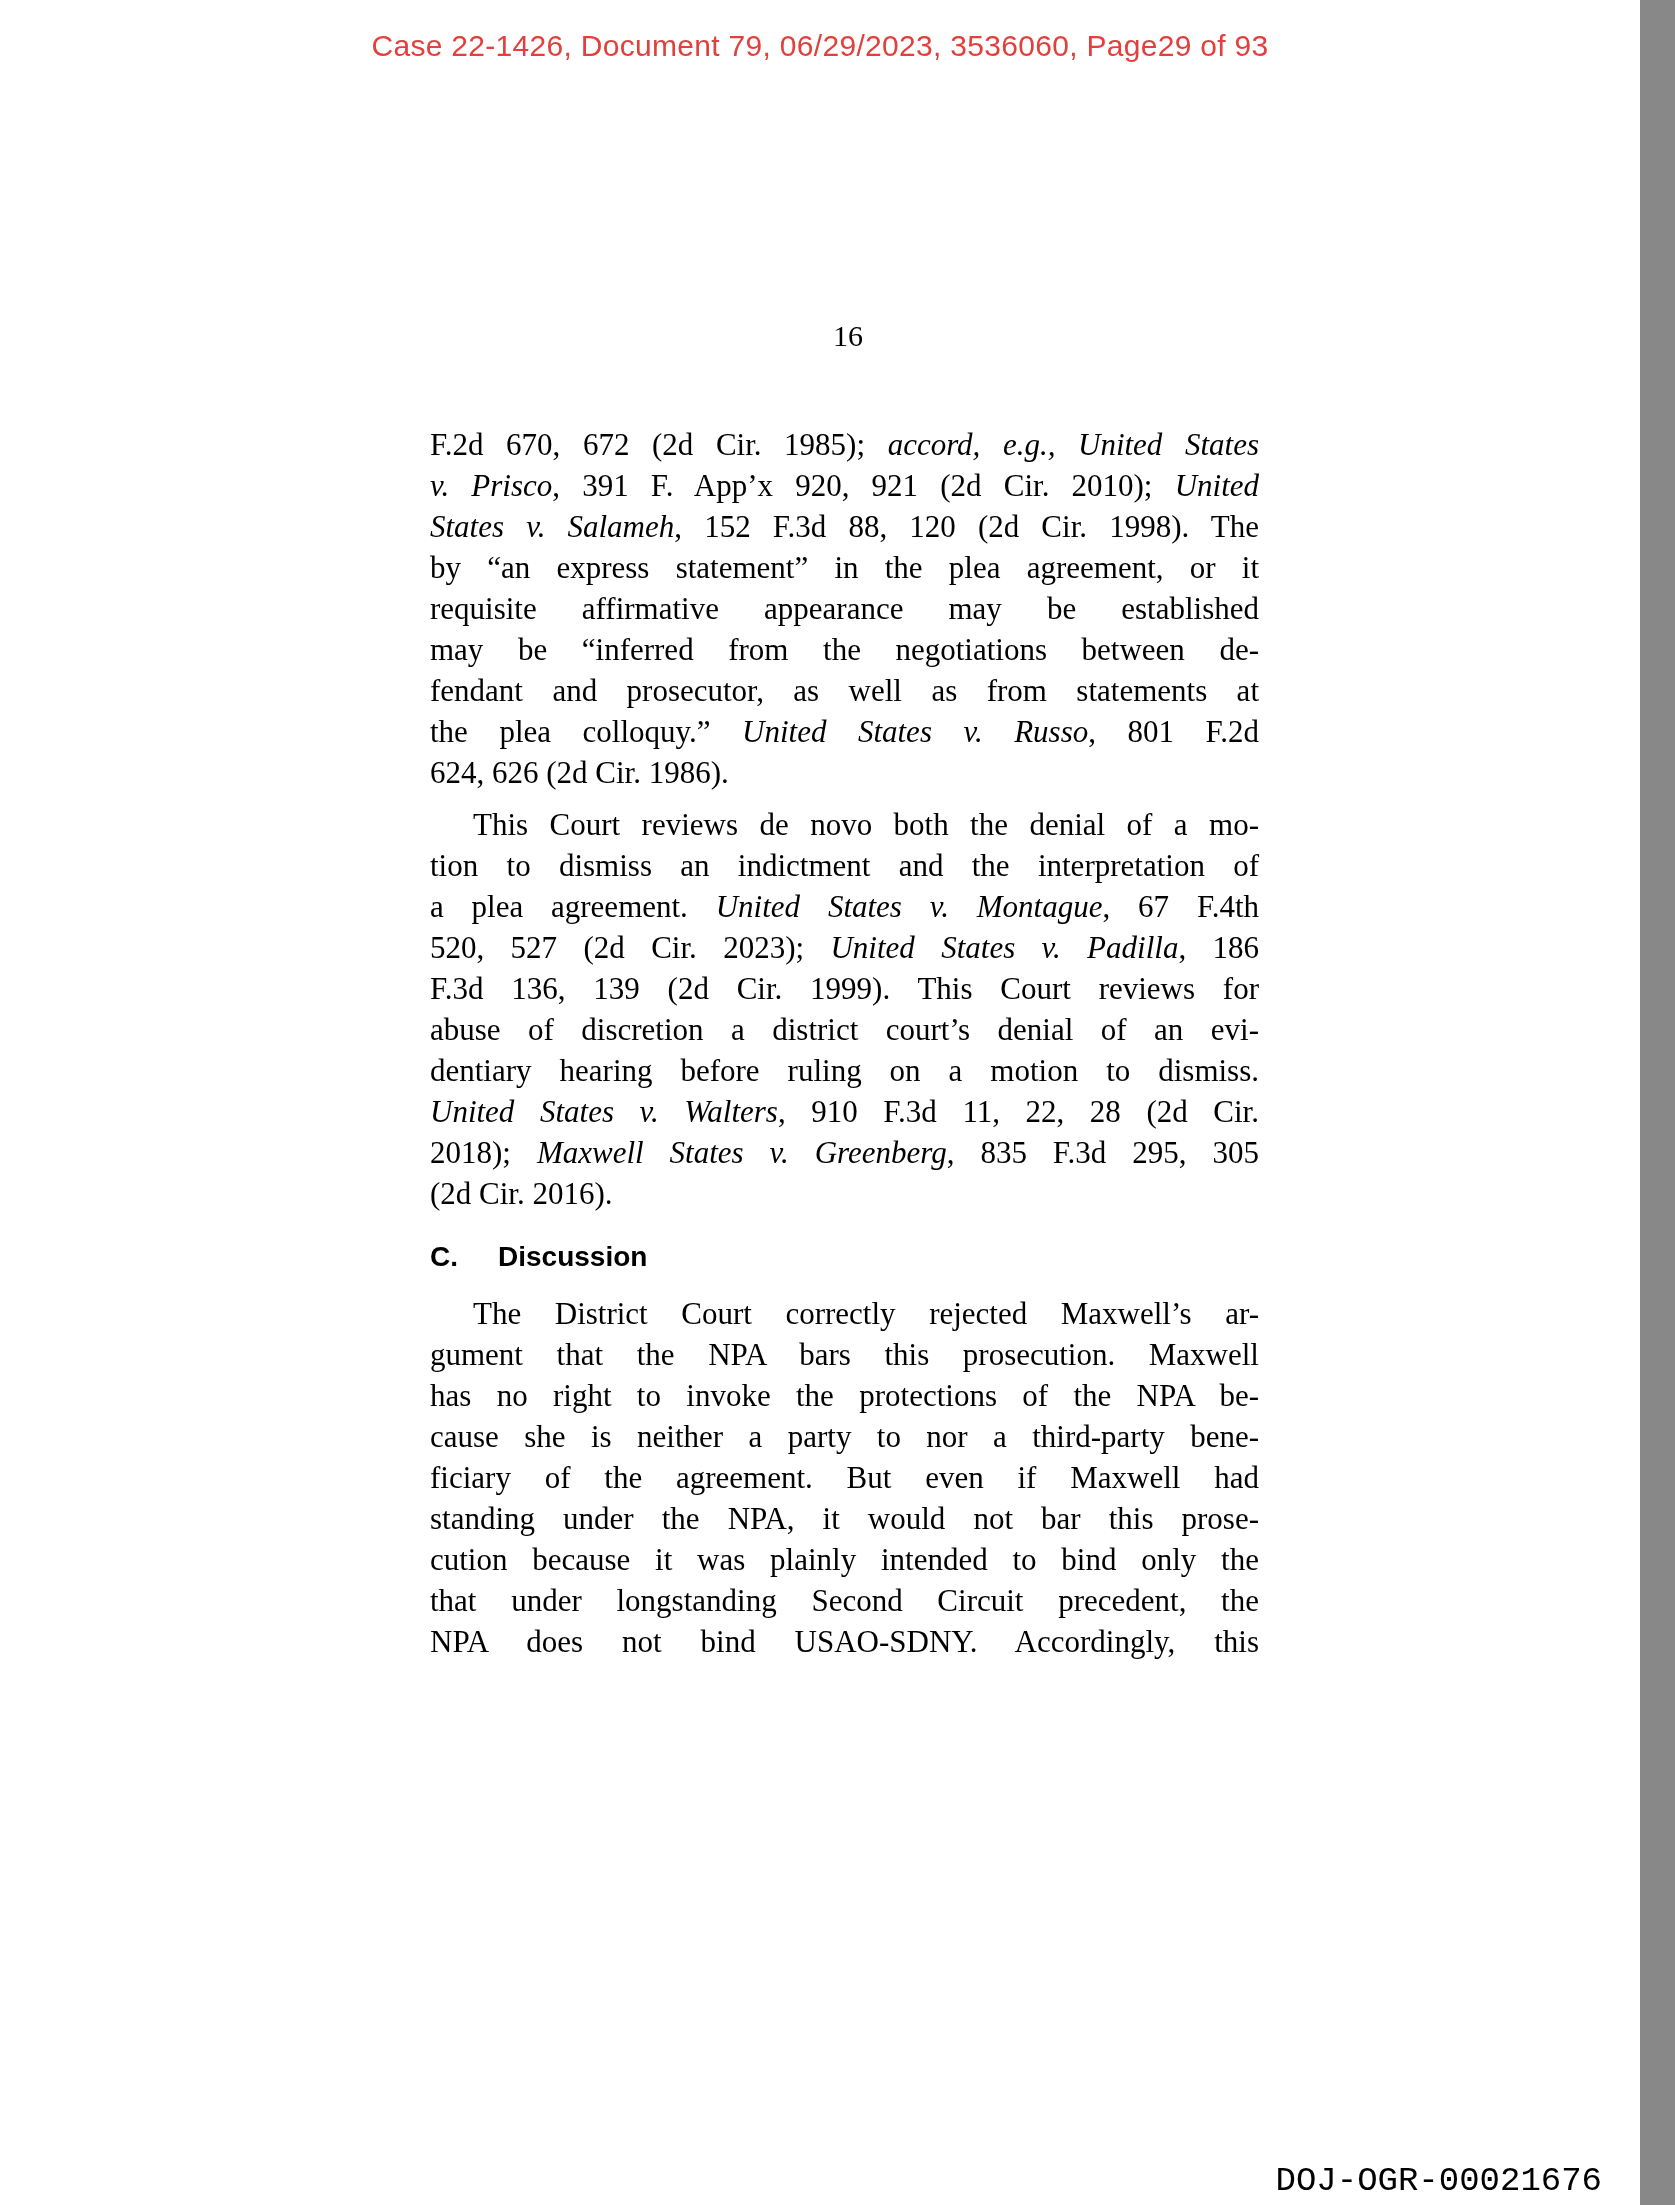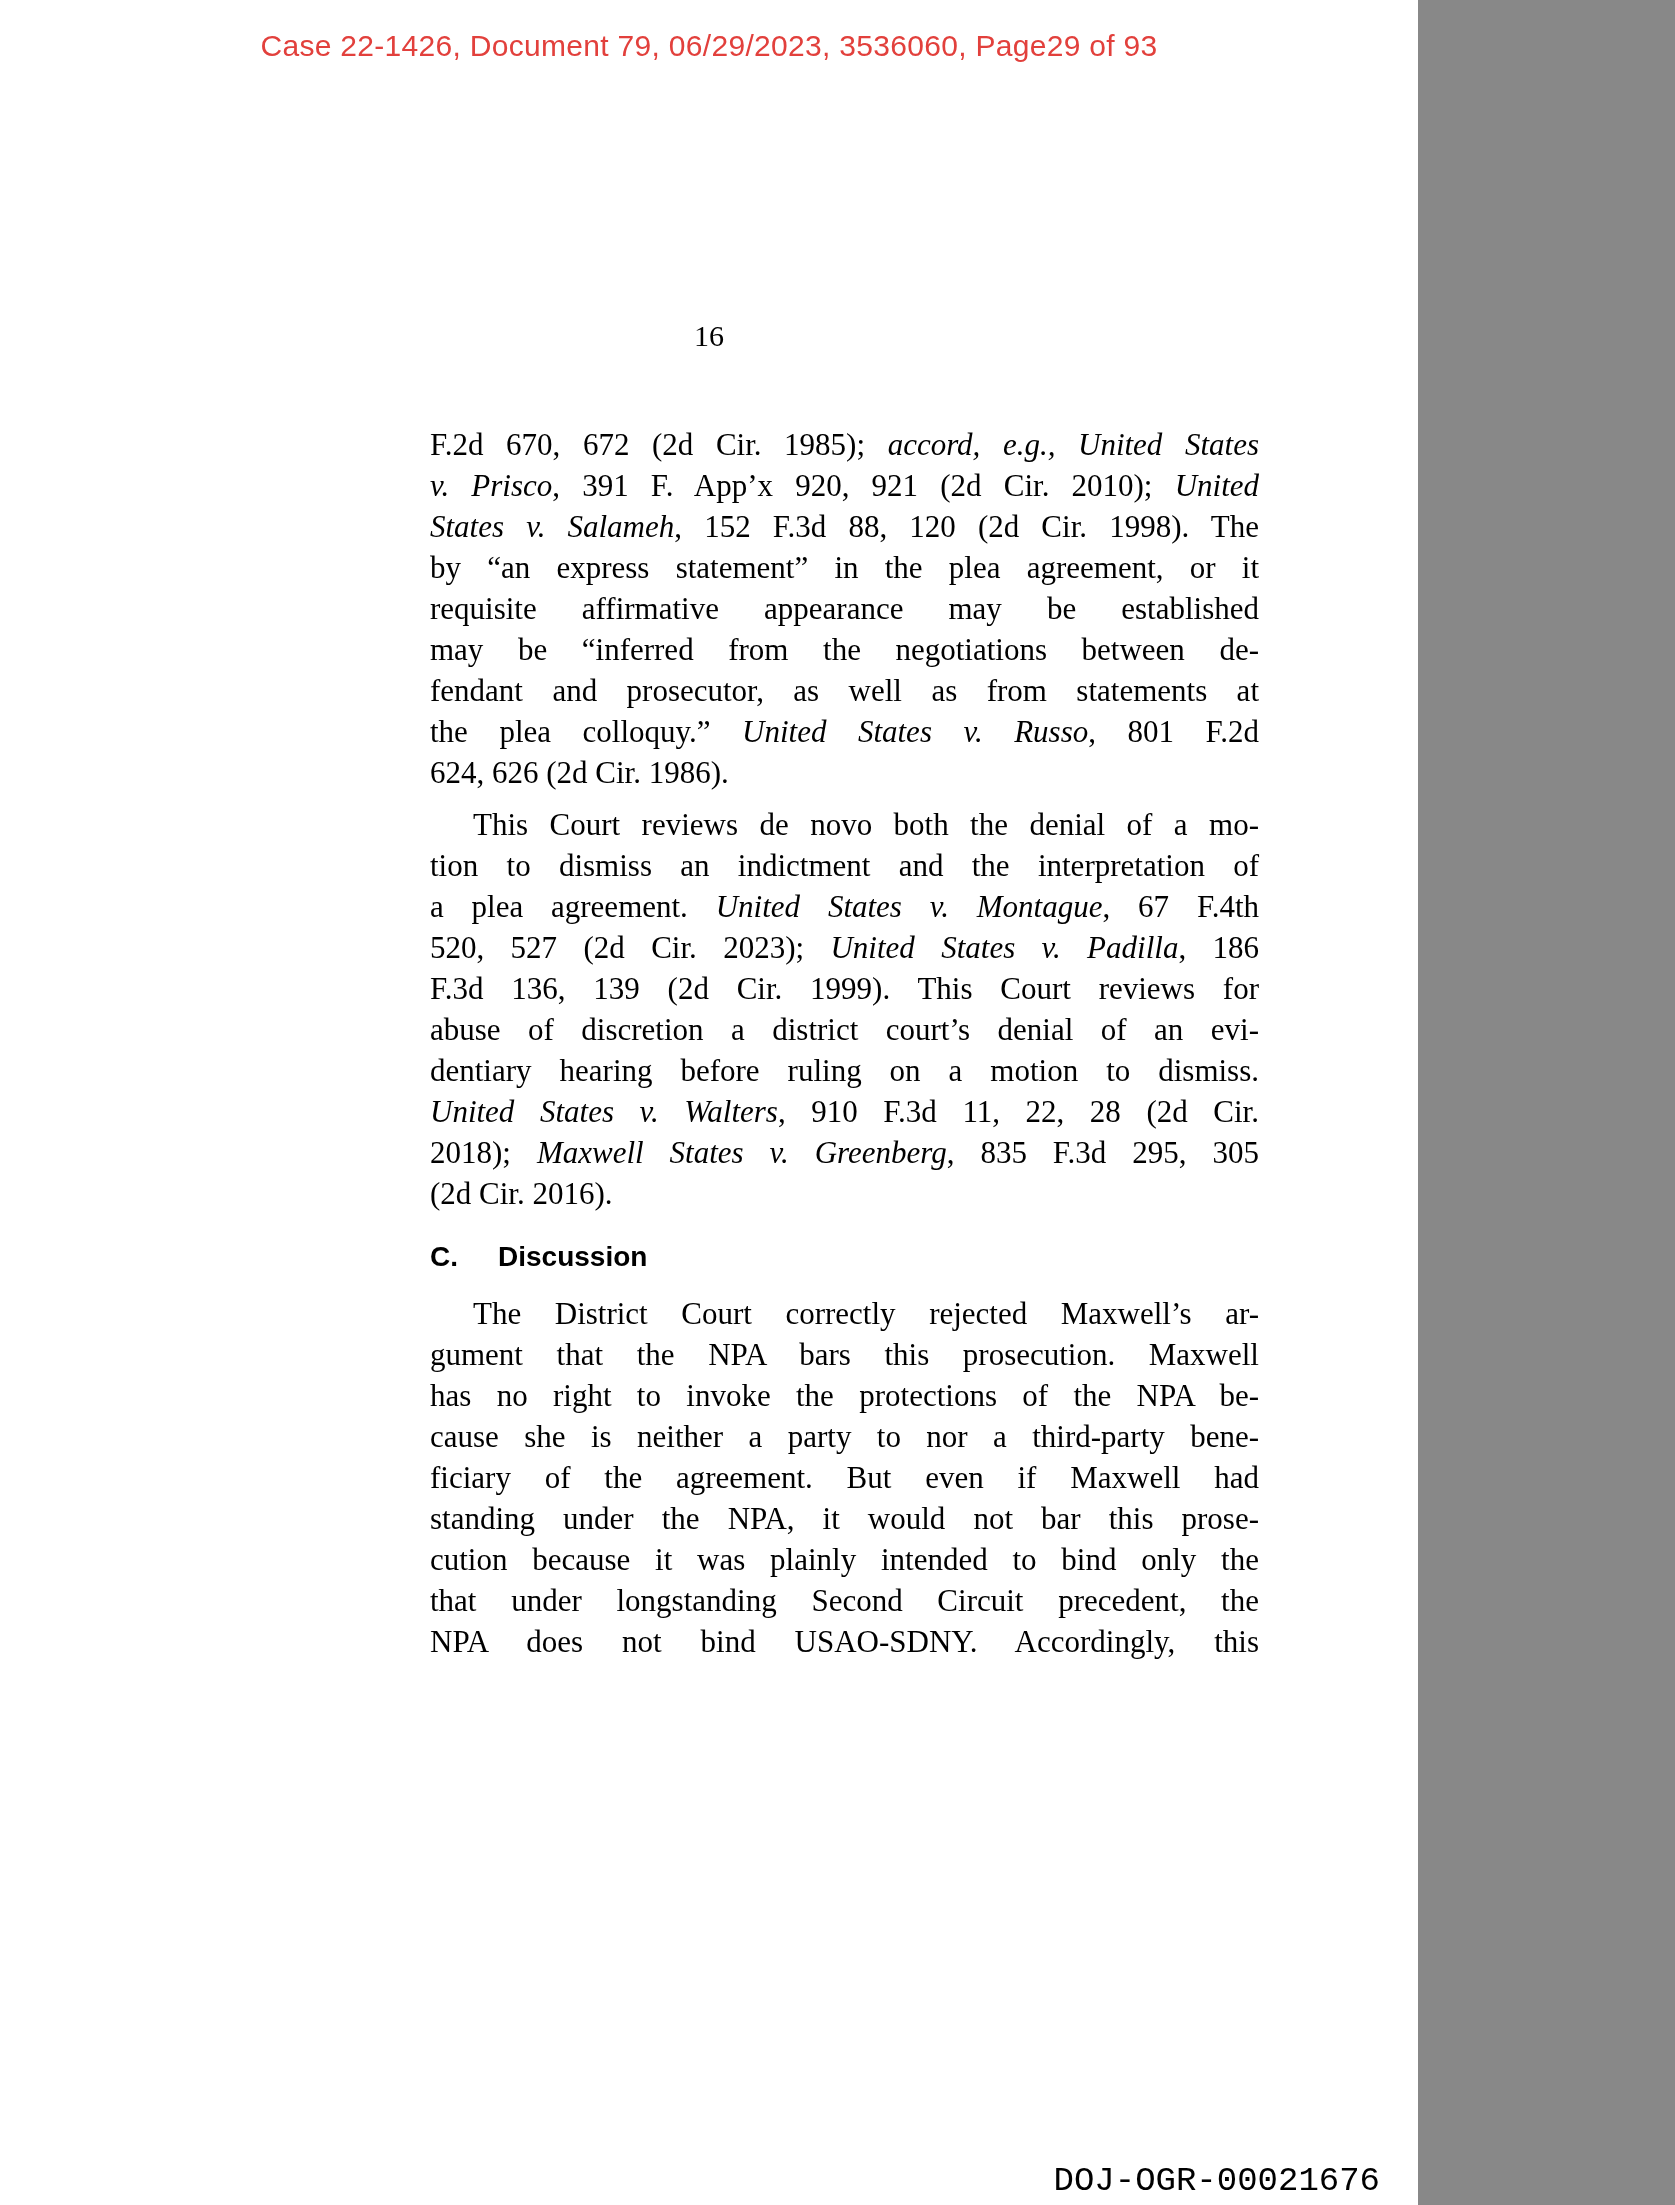--- a/index.html
+++ b/index.html
@@ -1,18 +1,18 @@
 <!DOCTYPE html>
 <html style="font-size:10.5px"><head>
 <meta charset="utf-8">
 <style>
   html, body { margin: 0; padding: 0; background: #888; }
   .page {
     position: relative;
-    width: 1418px;
+    width: 1640px;
     height: 2205px;
     background: #ffffff;
     font-family: "Liberation Serif", serif;
     color: #000000;
     overflow: hidden;
   }
   .stamp {
     position: absolute;
     top: 29px;
     left: 0;
@@ -25,20 +25,21 @@
     letter-spacing: 0.3px;
   }
   .pagenum {
     position: absolute;
     top: 319px;
     left: 0;
     width: 100%;
     text-align: center;
     font-size: 30px;
     line-height: 33px;
+    padding-left: 28px;
   }
   .body {
     position: absolute;
     top: 424px;
     left: 430px;
     width: 829px;
     font-size: 31px;
     line-height: 41px;
   }
   .para { margin: 0 0 10.5px 0; }

